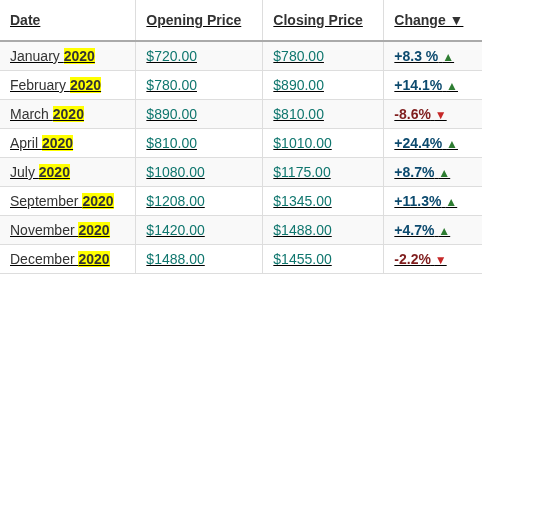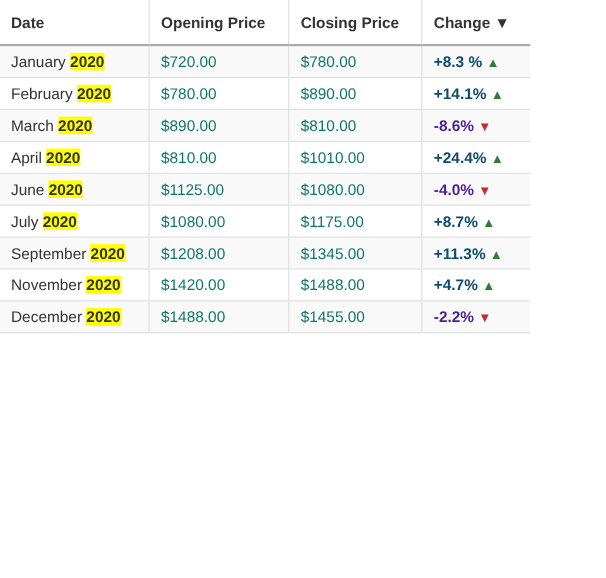--- a/index.html
+++ b/index.html
@@ -6,20 +6,21 @@
     body {
       font-family: Arial, sans-serif;
       font-size: 14px;
       background: #fff;
       width: 551px;
       min-height: 525px;
     }
     table {
       width: 482px;
       border-collapse: collapse;
+      text-decoration: underline;
     }
     thead tr {
       background: #fff;
       border-bottom: 2px solid #ccc;
     }
     thead th {
       padding: 12px 10px;
       text-align: left;
       font-weight: bold;
       color: #333;
@@ -51,21 +52,21 @@
       font-weight: bold;
     }
     .price {
       color: #0f766e;
     }
     .change-pos {
       color: #0c4a6e;
       font-weight: bold;
     }
     .change-neg {
-      color: #4c1d95;
+      color: #7f1d1d;
       font-weight: bold;
     }
     .arrow-up {
       color: #2e7d32;
       font-size: 12px;
     }
     .arrow-down {
       color: #c62828;
       font-size: 12px;
     }
@@ -101,26 +102,20 @@
         <td class="price">$810.00</td>
         <td><span class="change-neg">-8.6%</span> <span class="arrow-down">▼</span></td>
       </tr>
       <tr>
         <td>April <span class="year-highlight">2020</span></td>
         <td class="price">$810.00</td>
         <td class="price">$1010.00</td>
         <td><span class="change-pos">+24.4%</span> <span class="arrow-up">▲</span></td>
       </tr>
       <tr>
-        <td>June <span class="year-highlight">2020</span></td>
-        <td class="price">$1125.00</td>
-        <td class="price">$1080.00</td>
-        <td><span class="change-neg">-4.0%</span> <span class="arrow-down">▼</span></td>
-      </tr>
-      <tr>
         <td>July <span class="year-highlight">2020</span></td>
         <td class="price">$1080.00</td>
         <td class="price">$1175.00</td>
         <td><span class="change-pos">+8.7%</span> <span class="arrow-up">▲</span></td>
       </tr>
       <tr>
         <td>September <span class="year-highlight">2020</span></td>
         <td class="price">$1208.00</td>
         <td class="price">$1345.00</td>
         <td><span class="change-pos">+11.3%</span> <span class="arrow-up">▲</span></td>

